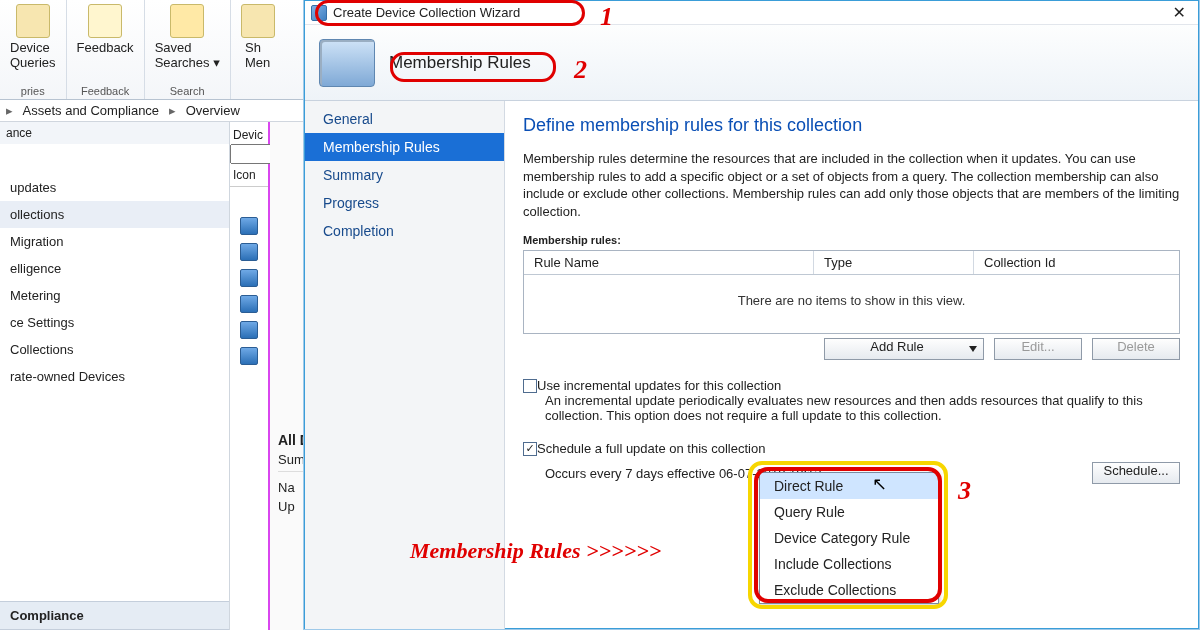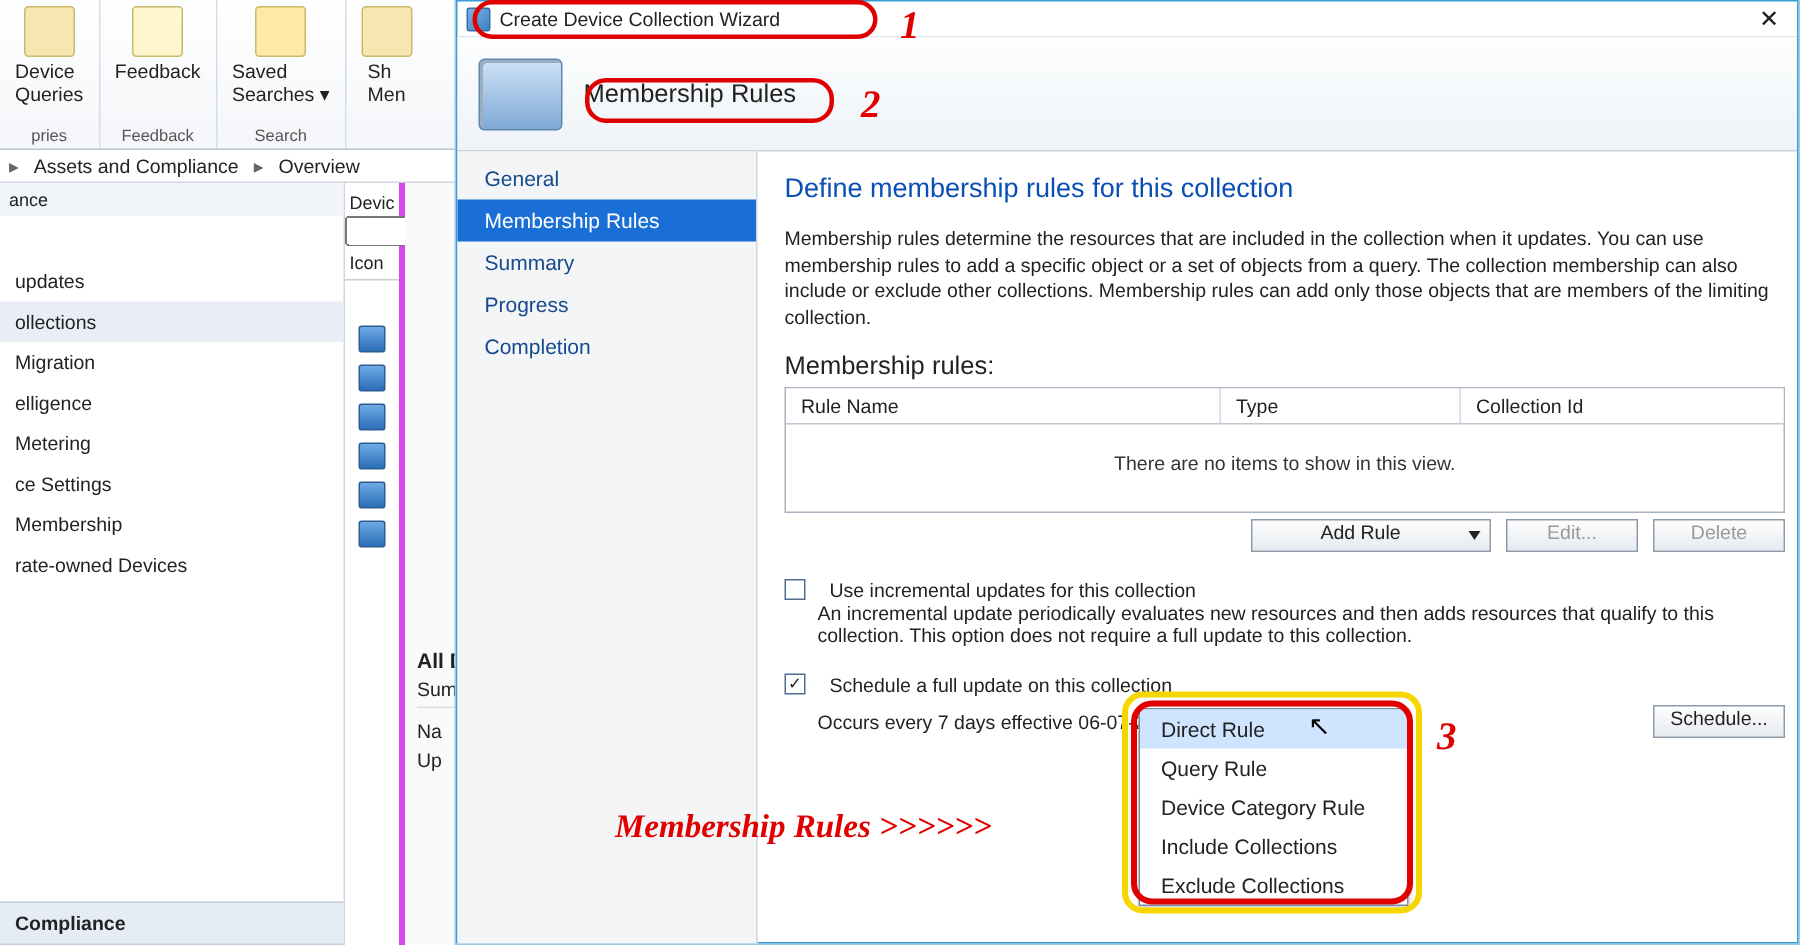--- a/index.html
+++ b/index.html
@@ -13,54 +13,54 @@
 .ricon.mag { background:#ffe9a6;}
 .breadcrumb { height:22px; background:#fff; border-bottom:1px solid #d0d6de; display:flex; align-items:center; padding-left:6px; font-size:12px; gap:10px;}
 .bc-sep { color:#666;}
 .content { display:flex; height:508px;}
 .navcol { width:230px; border-right:1px solid #cfd6de; display:flex; flex-direction:column;}
 .navhdr { font-size:12px; padding:4px 6px; background:#f2f5f9;}
 .navlist { flex:1; overflow:auto;}
 .navitem { padding:6px 10px; font-size:13px; border-bottom:0; cursor:default;}
 .navitem.sel { background:#e9eef6;}
 .navcat { padding:6px 10px; font-weight:bold; background:#e5ecf4; border-top:1px solid #c4cedb; border-bottom:1px solid #c4cedb;}
-.middle { width:40px; border-right:4px solid #d946ef; padding-top:4px;}
+.middle { width:40px; border-right:2px solid #d946ef; padding-top:4px;}
 .icongrid { display:flex; flex-direction:column; align-items:center; gap:8px; padding-top:30px;}
 .smicon { width:18px; height:18px; background:linear-gradient(#6fa9e6,#2b6fb6); border:1px solid #2b5d94; border-radius:2px;}
 .search { width:100%; height:20px; font-size:11px; padding:1px 20px; color:#777;font-family:Liberation Mono, monospace;}
 .right { flex:1; background:#fafafa; display:flex; flex-direction:column; padding:6px 8px; gap:4px; font-size:12px;}
 .right .grp { border-bottom:1px solid #ddd; padding-bottom:4px; margin-bottom:4px;}
 
 .wizard { position:absolute; left:304px; top:0; width:895px; height:629px; background:#fff; border:1px solid #3a9dd8; box-shadow:0 0 0 1px #9ec9e9;}
 .titlebar { height:24px; display:flex; align-items:center; justify-content:space-between; padding:0 6px; border-bottom:1px solid #e2e6ec;}
 .titlebar .t-left { display:flex; align-items:center; gap:6px;}
 .titlebar .t-ico { width:16px; height:16px; background:linear-gradient(135deg,#7fb1e6,#3f7fc1); border:1px solid #356ea8; border-radius:2px;}
 .closex { font-family:Arial; font-size:16px; padding:0 6px; cursor:default;}
 .wzheader { height:76px; display:flex; align-items:center; gap:14px; padding:6px 14px; background:linear-gradient(#fdfefe,#eef3f8); border-bottom:1px solid #c8d2de;}
 .wzheader .big { width:56px; height:48px; background:linear-gradient(#cfe3f7,#7fa9d6); border:1px solid #5f87b1; border-radius:4px; box-shadow:2px 2px 0 #9aaec2 inset;}
 .wzheader .htxt { font-size:17px;}
 .wzbody { display:flex; height:528px;}
 .steps { width:200px; background:#f3f5f7; border-right:1px solid #d3dae3; padding-top:4px;}
 .step { padding:6px 18px; font-size:14px; color:#174a8c;}
 .step.active { background:#1a6fd6; color:#fff;}
-.pane { flex:1; padding:14px 8px 8px 18px; display:flex; flex-direction:column; gap:14px; overflow:hidden;}
+.pane { flex:1; padding:14px 18px 8px 18px; display:flex; flex-direction:column; gap:14px; overflow:hidden;}
 .pane h2 { font-size:18px; color:#0a4fb5; font-weight:normal;}
 .desc { font-size:13px; color:#222; line-height:1.35;}
 .tblwrap { display:flex; flex-direction:column;}
-.lbl { font-size:17px; margin-bottom:4px;}
+.lbl { font-size:11px; margin-bottom:4px;font-weight:bold;}
 .grid { border:1px solid #a9b4c2; height:84px; background:#fff;}
 .ghdr { display:flex; background:#fff; border-bottom:1px solid #bfc8d3;}
 .ghdr div { padding:4px 10px; font-size:13px; border-right:1px solid #d2d9e2;}
 .gc1{width:290px;} .gc2{width:160px;} .gc3{flex:1; border-right:none!important;}
 .gempty { text-align:center; padding:18px 0; font-size:13px; color:#333;}
 .btnrow { display:flex; gap:10px; justify-content:flex-end; margin-top:4px;}
 .wbutton { min-width:88px; height:22px; font-size:13px; background:linear-gradient(#fefefe,#e6eaef); border:1px solid #8f9aa8; display:flex; align-items:flex-start; justify-content:center; padding:0 8px; cursor:default; position:relative;}
 .wbutton.disabled { color:#9a9a9a;}
 .wbutton .dd { position:absolute; right:6px; top:7px; width:0; height:0; border-left:4px solid transparent; border-right:4px solid transparent; border-top:6px solid #222;}
-.chkline { display:flex; align-items:flex-start; gap:16px; font-size:13px; margin-top:4px;}
+.chkline { display:flex; align-items:center; gap:0; font-size:13px; margin-top:4px;}
 .chkbox { width:14px; height:14px; border:1px solid #4f6c8f; background:#fff; display:flex; align-items:center; justify-content:center; font-size:11px; line-height:1;}
 .sub { font-size:13px; margin-left:22px; color:#222;}
 .schedrow { display:flex; justify-content:space-between; align-items:center; margin-top:6px;}
 .menu { position:absolute; width:180px; background:#fff; border:1px solid #7a8aa0; box-shadow:1px 1px 3px rgba(0,0,0,.2);}
 .menu .mi { padding:5px 14px; font-size:14px; cursor:default;}
 .menu .mi.hover { background:#cfe5ff;}
 
 .anno { position:absolute; border:3px solid #e00000; border-radius:14px; pointer-events:none;}
 .anno-y { position:absolute; border:4px solid #f7d600; border-radius:14px; pointer-events:none;}
 .anno-r2 { position:absolute; border:4px solid #e00000; border-radius:14px; pointer-events:none;}
@@ -113,21 +113,21 @@
   <div class="navcol">
     <div class="navhdr">ance</div>
     <div style="height:30px"></div>
     <div class="navlist">
       <div class="navitem">updates</div>
       <div class="navitem sel">ollections</div>
       <div class="navitem">Migration</div>
       <div class="navitem">elligence</div>
       <div class="navitem">Metering</div>
       <div class="navitem">ce Settings</div>
-      <div class="navitem">Membership</div>
+      <div class="navitem">Collections</div>
       <div class="navitem">rate-owned Devices</div>
     </div>
     <div class="navcat">Compliance</div>
   </div>
   <div class="middle">
     <div style="font-size:12px;padding:2px 3px;">Devic</div>
     <input class="search" placeholder="Searc" style="">
     <div style="font-size:12px;padding:4px 3px;border-bottom:1px solid #ccc;">Icon</div>
     <div class="icongrid">
       <div class="smicon"></div>

